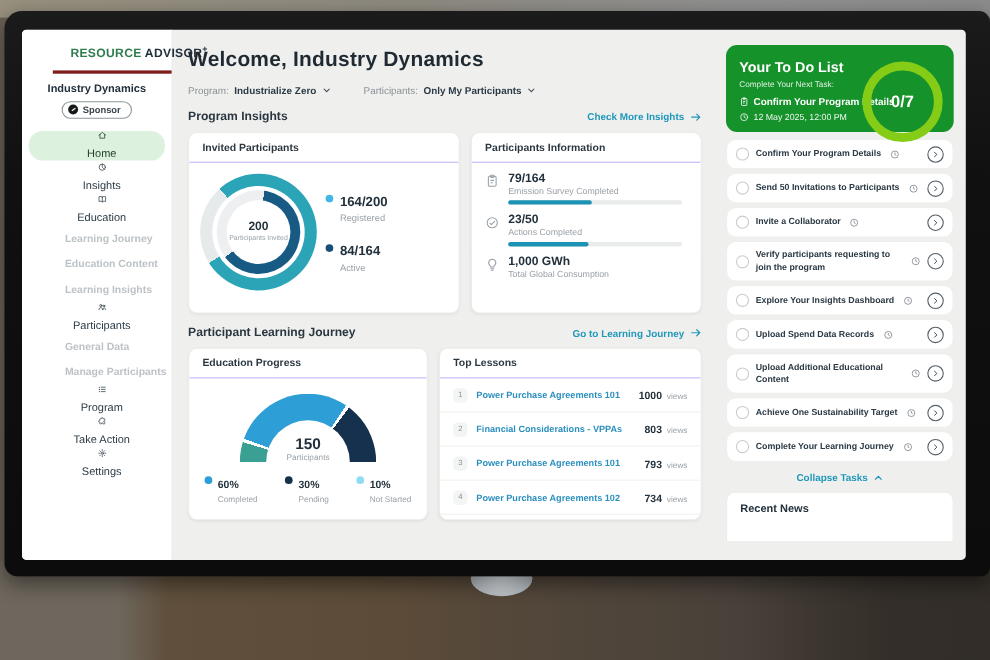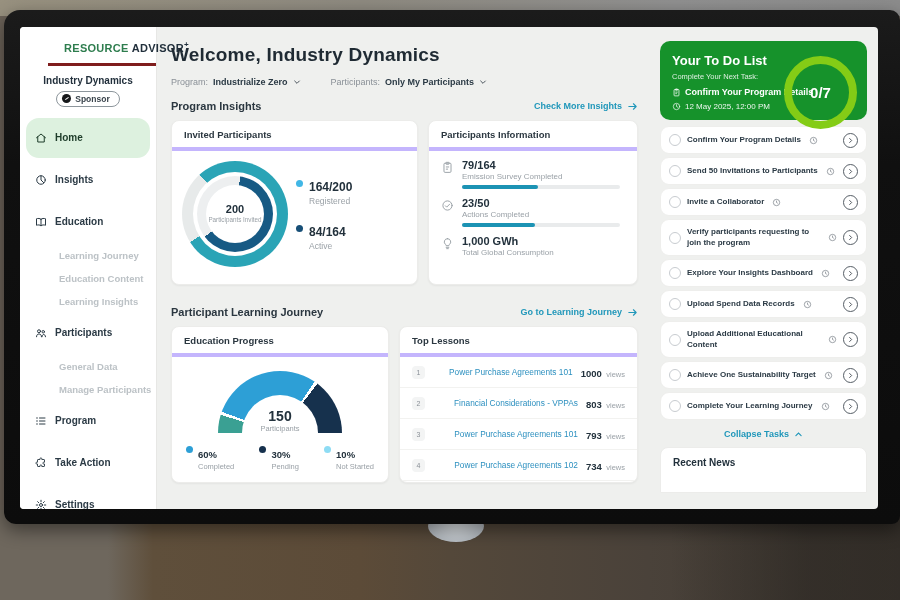--- a/index.html
+++ b/index.html
@@ -31,22 +31,22 @@
   .logo .g { color:#2e7d4e; } .logo .d { color:#22303c; }
   .logo sup { font-size:8px; }
   .org { text-align:center; font-size:10px; font-weight:bold; color:#22303c; margin-top:9px; }
   .pill { display:flex; align-items:center; gap:4px; width:max-content; margin:5px auto 0;
     border:1px solid #8d969c; border-radius:12px; padding:2px 9px 2px 5px;
     font-size:8.5px; font-weight:bold; color:#3a444c; background:#fff; }
   .pill .dot { width:9px; height:9px; border-radius:50%; background:#16181a; position:relative; }
   .pill .dot::after { content:""; position:absolute; left:2.5px; top:4px; width:4px; height:1.2px;
     background:#fff; transform:rotate(-35deg); }
   .menu { margin-top:11px; }
-  .m-item { display:flex; align-items:center; gap:8px; height:40px; margin:0 6px 2px;
-    padding-left:9px; border-radius:13px; font-size:10px; font-weight:bold; color:#2b3a45; cursor:pointer; }
+  .m-item { display:flex; align-items:center; gap:8px; height:27px; margin:0 6px 2px;
+    padding-left:9px; border-radius:13px; font-size:10px; font-weight:normal; color:#2b3a45; cursor:pointer;flex-direction:column; }
   .m-item.active { background:#ddf1df; color:#1e3c2a; }
   .m-item svg { width:12px; height:12px; }
   .m-sub { height:23px; padding-left:39px; display:flex; align-items:center;
     font-size:9.5px; font-weight:bold; color:#bcc2c6; cursor:pointer; }
 
   
   .main { flex:1; padding:13px 12px 0 14px; min-width:0; }
   h1 { font-size:19px; color:#1f2a33; letter-spacing:.2px; margin:4px 0 11px; }
   .filters { display:flex; gap:30px; margin-bottom:13px; }
   .filter { display:flex; align-items:center; gap:5px; font-size:9px; color:#8a9097; cursor:pointer; }
@@ -54,21 +54,21 @@
   .filter svg { width:8px; height:8px; color:#4a545c; }
   .sec-row { display:flex; justify-content:space-between; align-items:center; margin:0 0 8px; }
   .sec-title { font-size:11px; font-weight:bold; color:#2b3740; }
   .sec-link { display:flex; align-items:center; gap:5px; font-size:9px; font-weight:bold;
     color:#2097ba; cursor:pointer; }
   .sec-link svg { width:11px; height:11px; }
   .cards { display:flex; gap:10px; }
   .card { background:#fff; border:1px solid #ececea; border-radius:8px;
     box-shadow:0 1px 2px rgba(0,0,0,.05); overflow:hidden; }
   .card-title { padding:8px 12px 7px; font-size:9.5px; font-weight:bold; color:#2b3740;
-    border-bottom:4px solid #c4b5fd; }
+    border-bottom:1px solid #c4b5fd; }
 
   
   .card-invited { width:247px; height:165px; }
   .inv-body { display:flex; align-items:center; padding:10px 6px 10px 10px; gap:8px; }
   .donut { width:106px; height:106px; border-radius:50%; flex-shrink:0;
     background:conic-gradient(#2aa4b6 0 238deg,#e7eaea 238deg 318deg,#2aa4b6 318deg 360deg);
     display:flex; align-items:center; justify-content:center; }
   .donut-mid { width:84px; height:84px; border-radius:50%; background:#fff;
     display:flex; align-items:center; justify-content:center; }
   .donut-inner { width:76px; height:76px; border-radius:50%;
@@ -110,22 +110,22 @@
   .edu-leg .v { font-size:9.5px; font-weight:bold; color:#22313c; }
   .edu-leg .l { font-size:7.5px; color:#9aa1a7; }
 
   
   .card-lessons { flex:1; height:157px; }
   .lesson { display:flex; align-items:center; gap:8px; padding:6px 12px;
     border-bottom:1px solid #f2f2f0; }
   .lesson:last-child { border-bottom:none; }
   .rank { width:13px; height:13px; border-radius:4px; background:#f3f4f4; color:#8a9097;
     font-size:7px; display:flex; align-items:center; justify-content:center; flex-shrink:0; }
-  .lesson .t { flex:1; font-size:8.3px; font-weight:normal; color:#2b8fbf; cursor:pointer;
-    white-space:nowrap; overflow:hidden; text-overflow:ellipsis;text-align:right; }
+  .lesson .t { flex:1; font-size:8.3px; font-weight:bold; color:#2b8fbf; cursor:pointer;
+    white-space:nowrap; overflow:hidden; text-overflow:ellipsis; }
   .lesson .views { white-space:nowrap; }
   .lesson .views b { font-size:9.5px; color:#22313c; }
   .lesson .views span { font-size:7.5px; color:#9aa1a7; }
 
   
   .rightpanel { width:228px; flex-shrink:0; padding:14px 11px 0 10px; }
   .todo-head { position:relative; background:#16922b; border-radius:10px; color:#fff;
     padding:12px 12px 10px; height:79px; }
   .todo-head .t { font-size:13px; font-weight:bold; margin-bottom:4px; }
   .todo-head .s { font-size:7.5px; opacity:.85; margin-bottom:6px; }
@@ -336,21 +336,21 @@
                 <path d="M9.5 19h5M10.5 21.5h3"></path>
               </svg>
           <div>
             <div class="v">1,000 GWh</div>
             <div class="l">Total Global Consumption</div>
           </div>
         </div>
       </div>
     </div>
 
-    <div class="sec-row" style="margin-top:21px;">
+    <div class="sec-row" style="margin-top:11px;align-items:flex-end;">
       <div class="sec-title">Participant Learning Journey</div>
       <div class="sec-link">
         <span>Go to Learning Journey</span>
         <svg viewBox="0 0 24 24" fill="none" stroke="currentColor" stroke-width="2.4" stroke-linecap="round" stroke-linejoin="round">
               <path d="M4 12h16M14 6l6 6-6 6"></path>
             </svg>
       </div>
     </div>
 
     <div class="cards">

